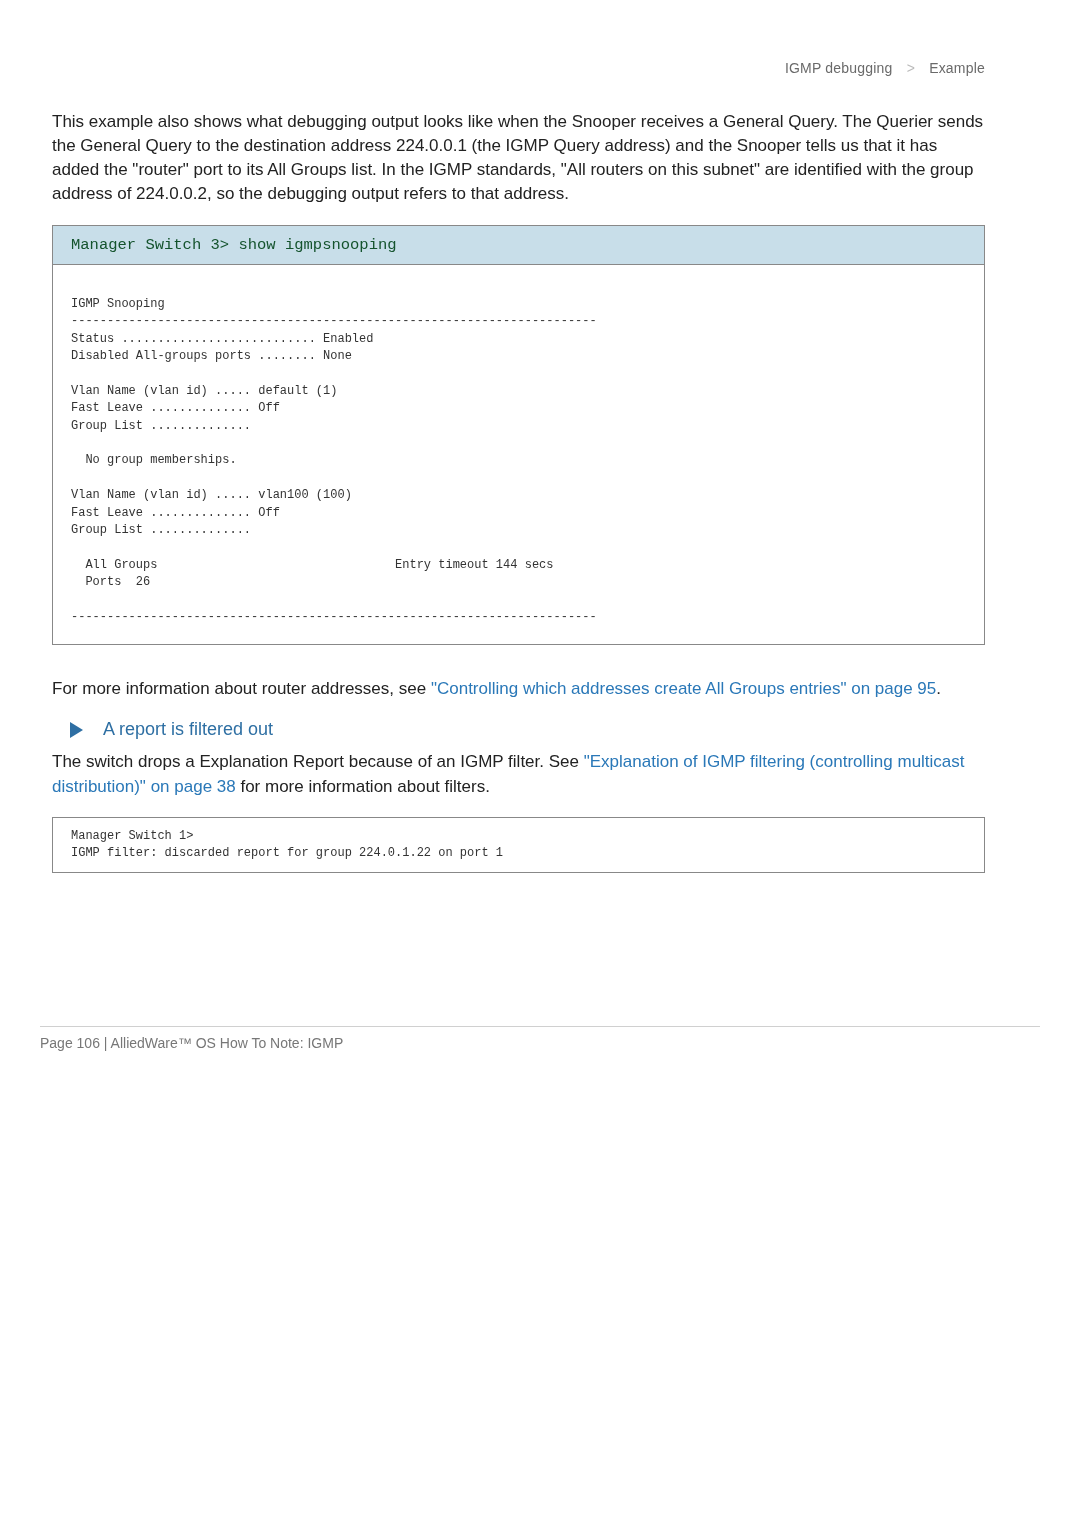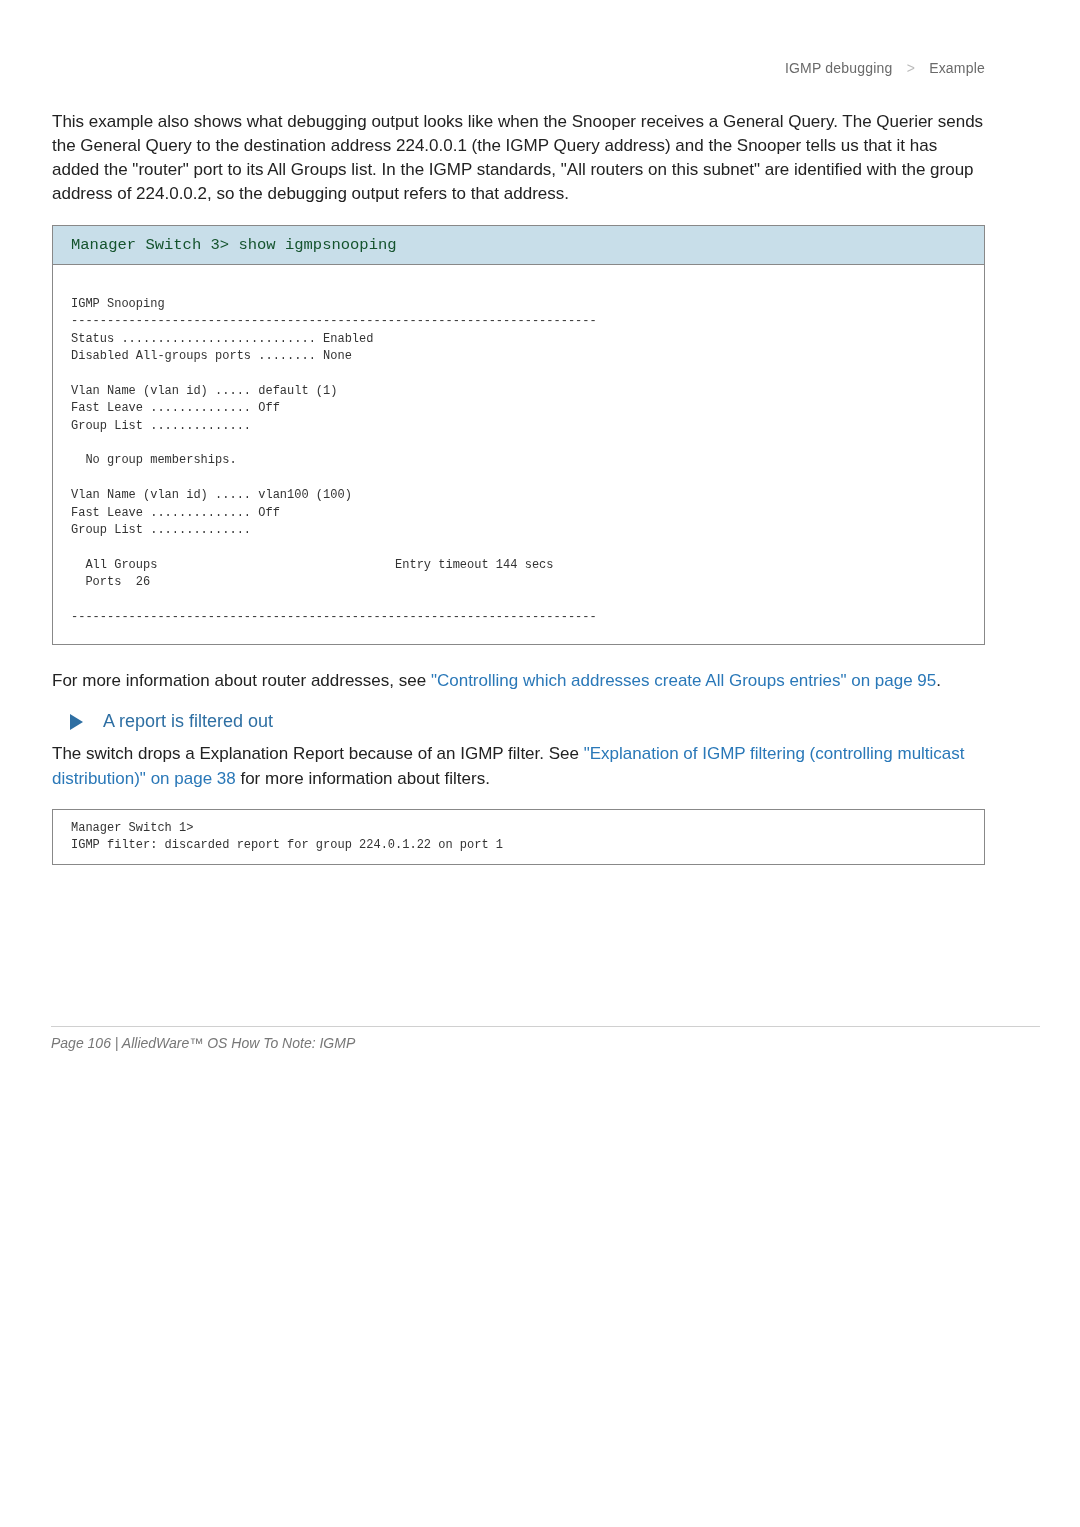--- a/index.html
+++ b/index.html
@@ -1,30 +1,30 @@
 <!DOCTYPE html>
 <html><head>
 <meta charset="utf-8">
 <style>
   * { margin: 0; padding: 0; box-sizing: border-box; }
   html, body { width: 1080px; height: 1527px; background: #ffffff; font-family: "Segoe UI", "Helvetica Neue", Arial, sans-serif; color: #333; }
   .page { position: relative; width: 1080px; height: 1097px; padding: 60px 95px 0 52px; }
   .running-head { font-size: 14px; color: #6a6a6a; text-align: right; margin-bottom: 34px; letter-spacing: 0.2px; }
   .running-head .sep { margin: 0 10px; color: #bbb; }
   .body-text { font-size: 17px; line-height: 1.42; color: #222; margin: 0 0 18px 0; }
-  .body-text.after-box { margin-top: 24px; }
+  .body-text.after-box { margin-top: 32px; }
   .code-box { border: 1px solid #888; margin: 0 0 18px 0; background: #fff; }
   .code-header { background: #c8dee9; padding: 10px 18px; font-family: "Courier New", monospace; font-size: 15.5px; color: #14532d; border-bottom: 1px solid #888; }
   .code-body { padding: 14px 18px 18px 18px; font-family: "Courier New", monospace; font-size: 12px; color: #333; white-space: pre; line-height: 1.45; overflow: hidden; }
   .code-box.no-header .code-body { padding: 10px 18px; }
   a.link, span.link { color: #2a78b8; text-decoration: none; }
   .section-heading { display: flex; align-items: center; gap: 20px; margin: 16px 0 10px 18px; }
   .triangle { width: 0; height: 0; border-top: 8px solid transparent; border-bottom: 8px solid transparent; border-left: 13px solid #2e6fa3; flex-shrink: 0; }
   .section-heading .label { font-size: 18px; color: #2e6fa3; font-weight: 500; }
-  .footer { position: absolute; left: 11px; right: 0; bottom: 46px; padding: 0 40px; font-style: italic; }
+  .footer { position: absolute; left: 0; right: 0; bottom: 46px; padding: 0 40px; }
   .footer hr { border: none; border-top: 1px solid #d0d0d0; margin-bottom: 8px; }
   .footer .ftext { font-size: 14px; color: #777; }
 </style>
 </head>
 <body>
 
 <div class="page">
 
   <div class="running-head">
     <span>IGMP debugging</span>

